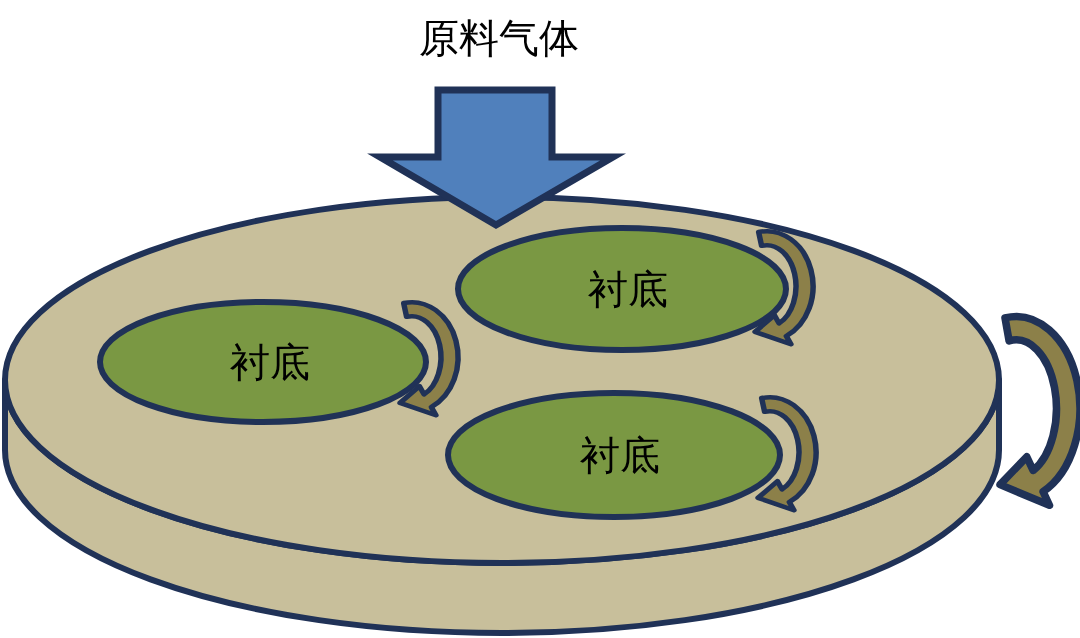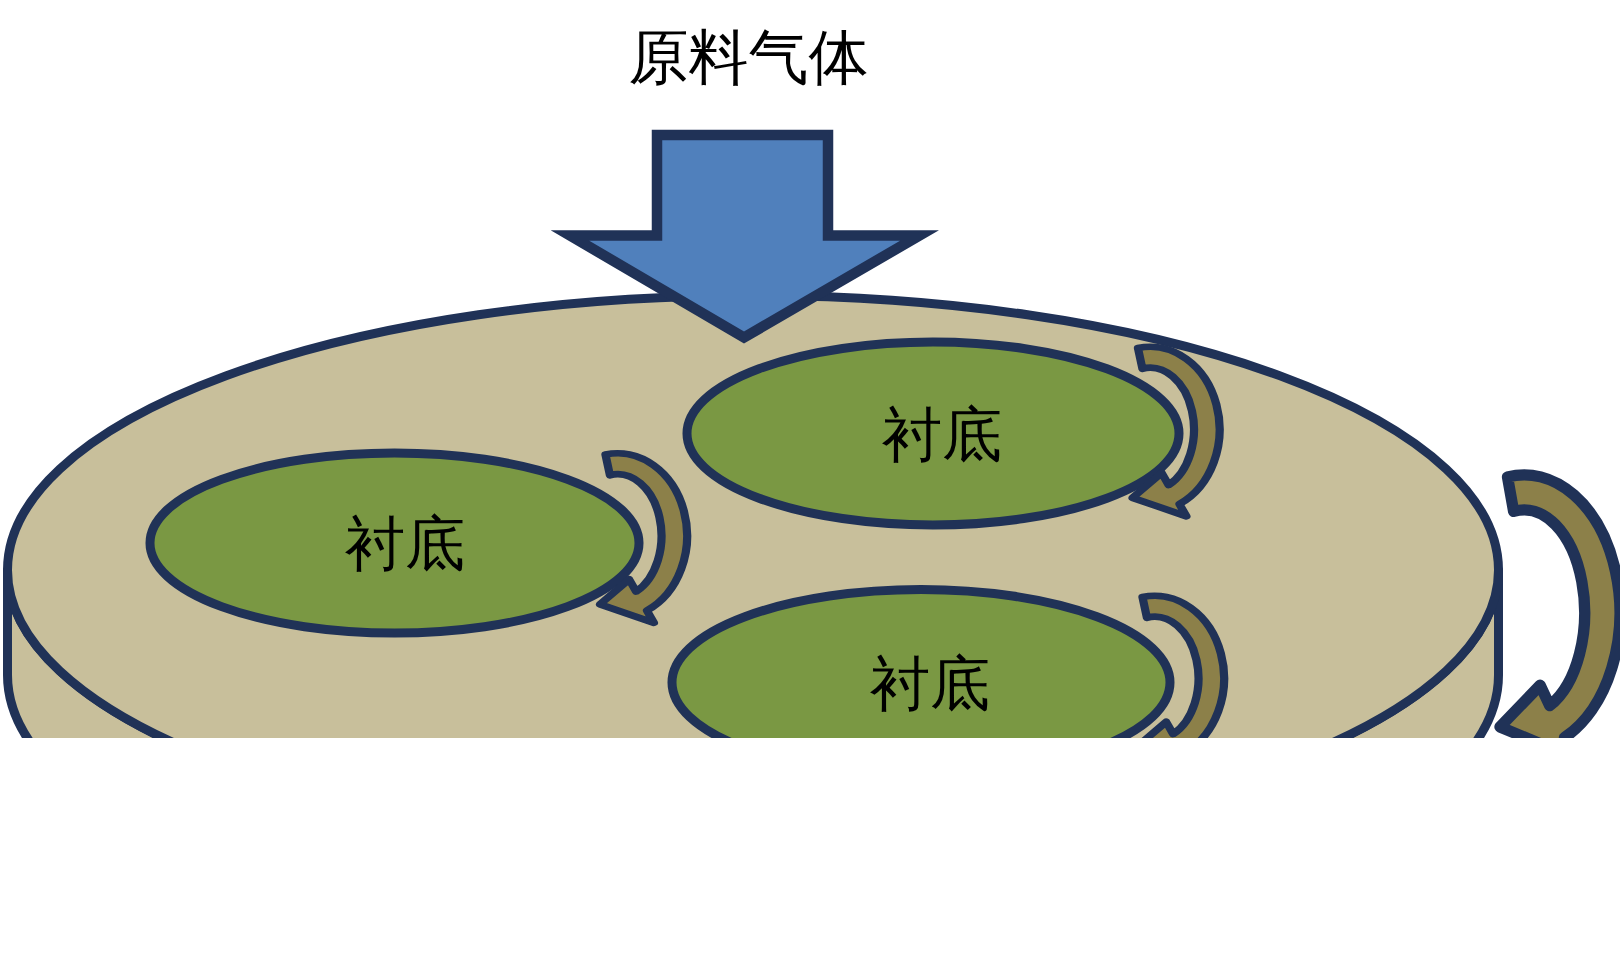--- a/index.html
+++ b/index.html
@@ -4,21 +4,21 @@
 <style>
   html, body {
     margin: 0;
     padding: 0;
     background: #ffffff;
     font-family: "DejaVu Sans", sans-serif;
   }
   #stage {
     position: relative;
     width: 1080px;
-    height: 492px;
+    height: 638px;
     background: #ffffff;
     overflow: hidden;
   }
   svg { display: block; overflow: visible; }
   .cjk-title {
     font-family: "Liberation Serif", "DejaVu Serif", serif;
     font-size: 40px;
     fill: #000000;
   }
   .cjk-label {

